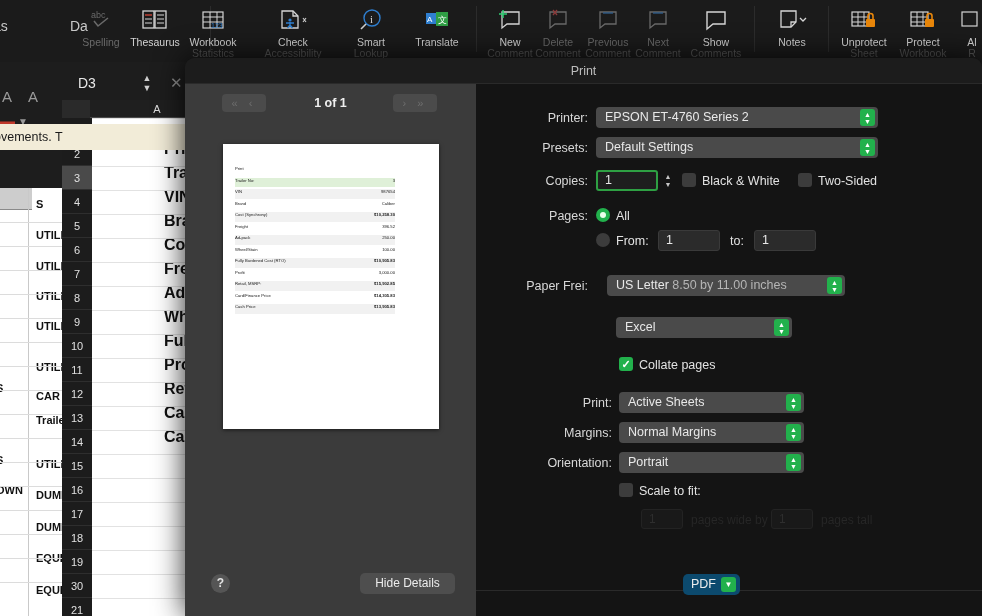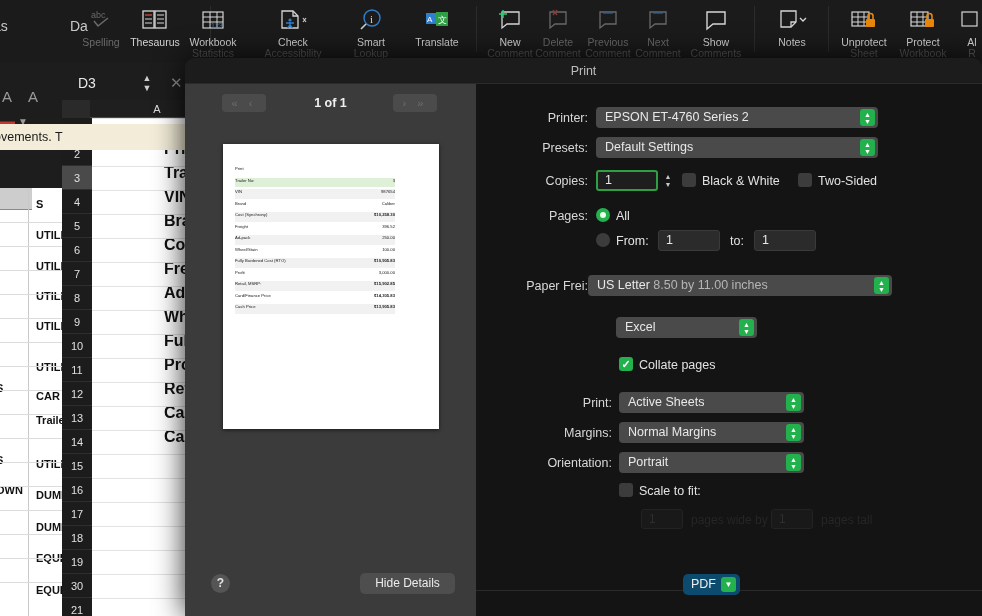--- a/index.html
+++ b/index.html
@@ -702,29 +702,29 @@
       <div class="row" style="top:145px;">
         <div class="radio" style="left:120px;"></div>
         <div class="cblabel" style="left:140px;">From:</div>
         <div class="textfield" style="left:182px; width:62px;">1</div>
         <div class="cblabel" style="left:254px;">to:</div>
         <div class="textfield" style="left:278px; width:62px;">1</div>
       </div>
 
       <div class="row" style="top:190px;">
         <div class="rlabel" style="left:0; width:112px;">Paper Frei:</div>
-        <div class="popup" style="left:112px; width:304px;">
+        <div class="popup" style="left:131px; width:238px;">
           <span>US Letter</span>
           <span class="sub">8.50 by 11.00 inches</span>
           <span class="stepper-btn">▲<br>▼</span>
         </div>
       </div>
 
       <div class="row" style="top:232px;">
-        <div class="popup" style="left:140px; width:141px;">
+        <div class="popup" style="left:140px; width:176px;">
           <span>Excel</span>
           <span class="stepper-btn">▲<br>▼</span>
         </div>
       </div>
 
       <div class="row" style="top:269px;">
         <div class="checkbox on" style="left: 143px; margin-left: 0px;">✓</div>
         <div class="cblabel" style="left: 163px;">Collate pages</div>
       </div>
 

